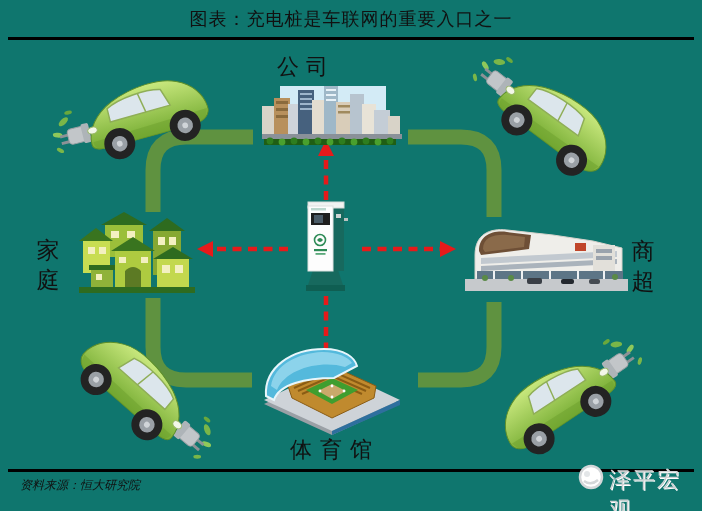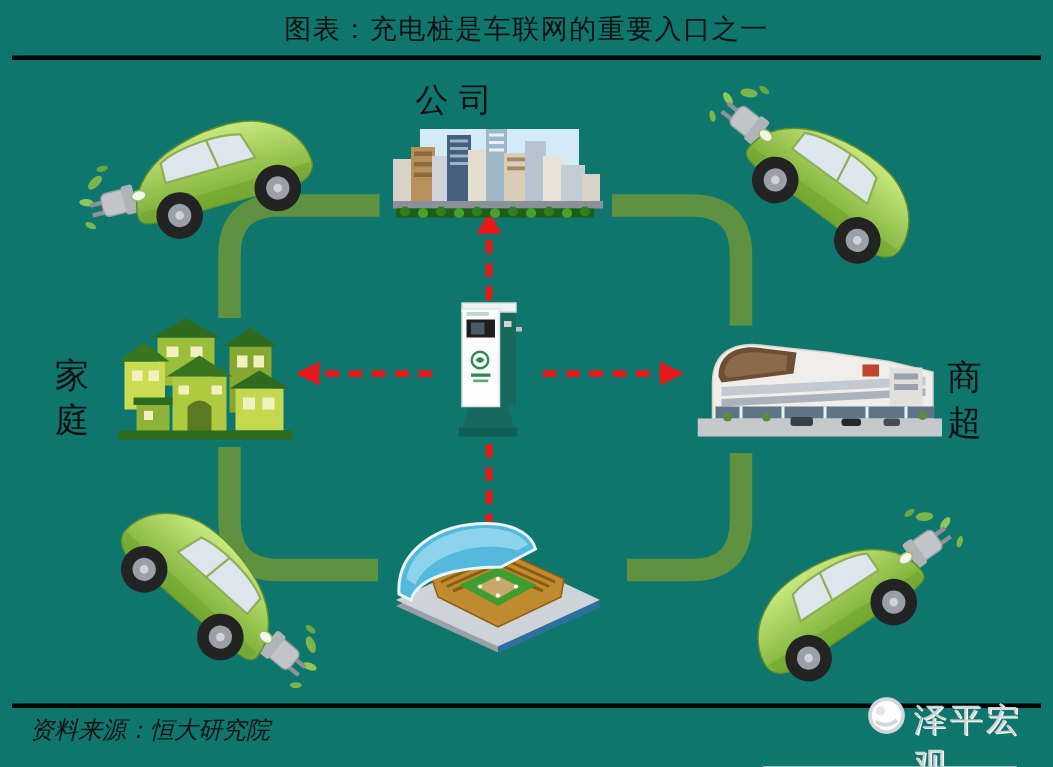--- a/index.html
+++ b/index.html
@@ -21,21 +21,21 @@
   #img-company{left:262px;top:84px;}
   #img-home{left:75px;top:207px;}
   #img-mall{left:465px;top:221px;}
   #img-stadium{left:262px;top:342px;}
   #img-pile{left:302px;top:200px;}
   .car{position:absolute;width:165px;height:97px;}
   #car-tl{left:50px;top:70px;transform:rotate(-14deg);}
   #car-tr{left:462px;top:66px;transform:rotate(38deg);}
   #car-bl{left:64px;top:348px;transform:scaleX(-1) rotate(-40deg);}
   #car-br{left:486px;top:346px;transform:scaleX(-1) rotate(35deg);}
-  #source-note{position:absolute;left:20px;top:477px;font-size:16px;font-style:italic;color:#111;}
+  #source-note{position:absolute;left:20px;top:477px;font-size:12px;font-style:italic;color:#111;}
   #watermark{position:absolute;left:576px;top:460px;width:122px;height:36px;}
   #watermark-text{position:absolute;left:33px;top:5px;font-size:22px;font-weight:normal;
                   color:#cfd2d4;letter-spacing:2px;font-family:"Liberation Sans",sans-serif;
                   text-shadow:1px 1px 0 #fff;}
   #watermark-icon{position:absolute;left:0;top:2px;}
 </style>
 </head>
 <body>
 
 <div id="stage">
@@ -234,20 +234,21 @@
 
   <div id="label-company" class="node-label">公司</div>
   <div id="label-home" class="node-label vlabel">
     <div>家</div>
     <div>庭</div>
   </div>
   <div id="label-mall" class="node-label vlabel">
     <div>商</div>
     <div>超</div>
   </div>
+  <div id="label-stadium" class="node-label">体育馆</div>
 
   <div id="rule-bottom" class="rule"></div>
   <div id="source-note">资料来源：恒大研究院</div>
   <div id="watermark">
     <svg id="watermark-icon" width="30" height="30" viewBox="0 0 30 30">
       <circle cx="15" cy="15" r="11" fill="#fff" stroke="#d4d7d9" stroke-width="2.5"></circle>
       <circle cx="11" cy="12" r="3" fill="#e3e6e8"></circle>
       <path d="M8,19 Q15,24 22,18" fill="none" stroke="#d4d7d9" stroke-width="2.5"></path>
     </svg>
     <span id="watermark-text">泽平宏观</span>

